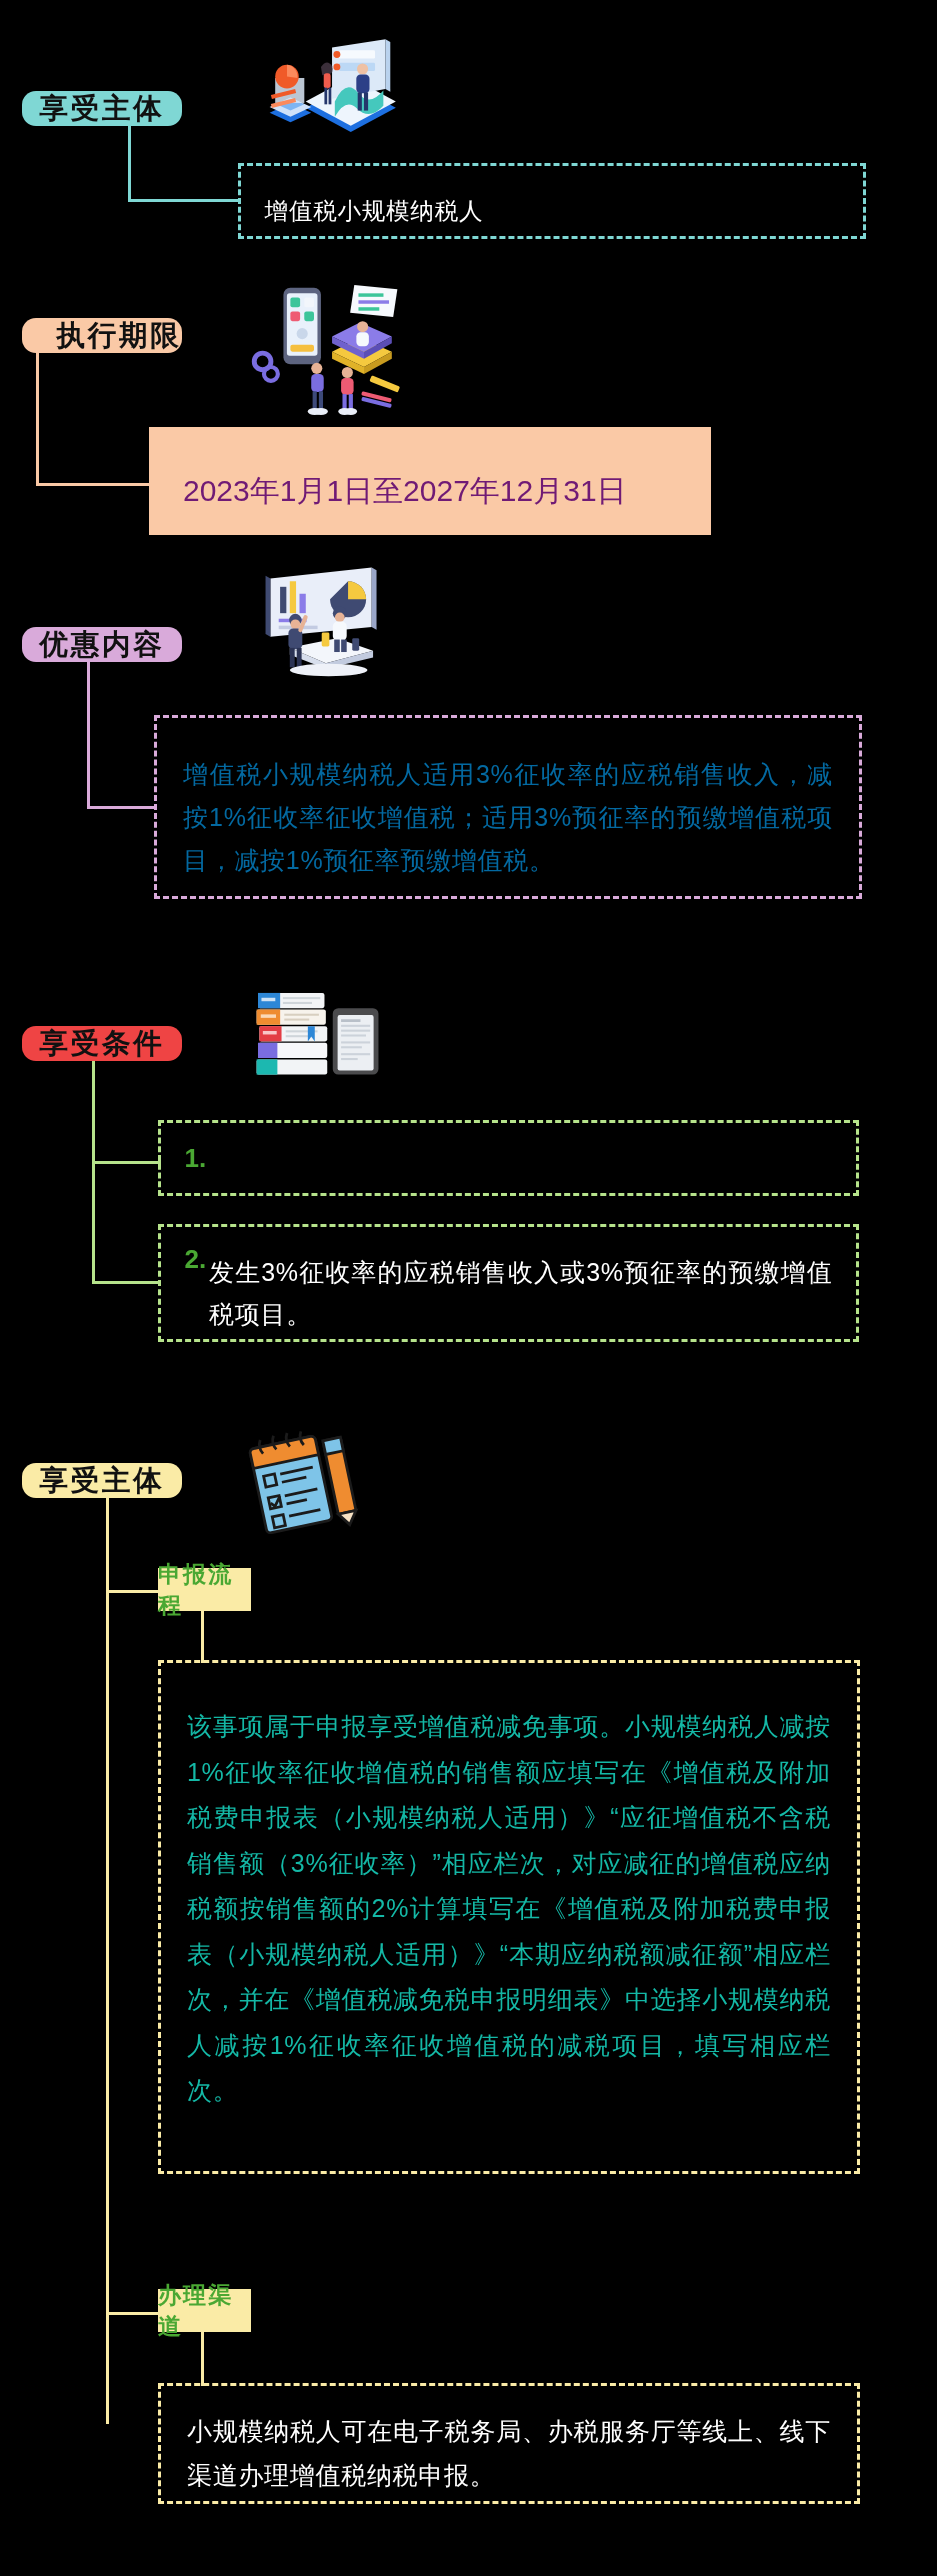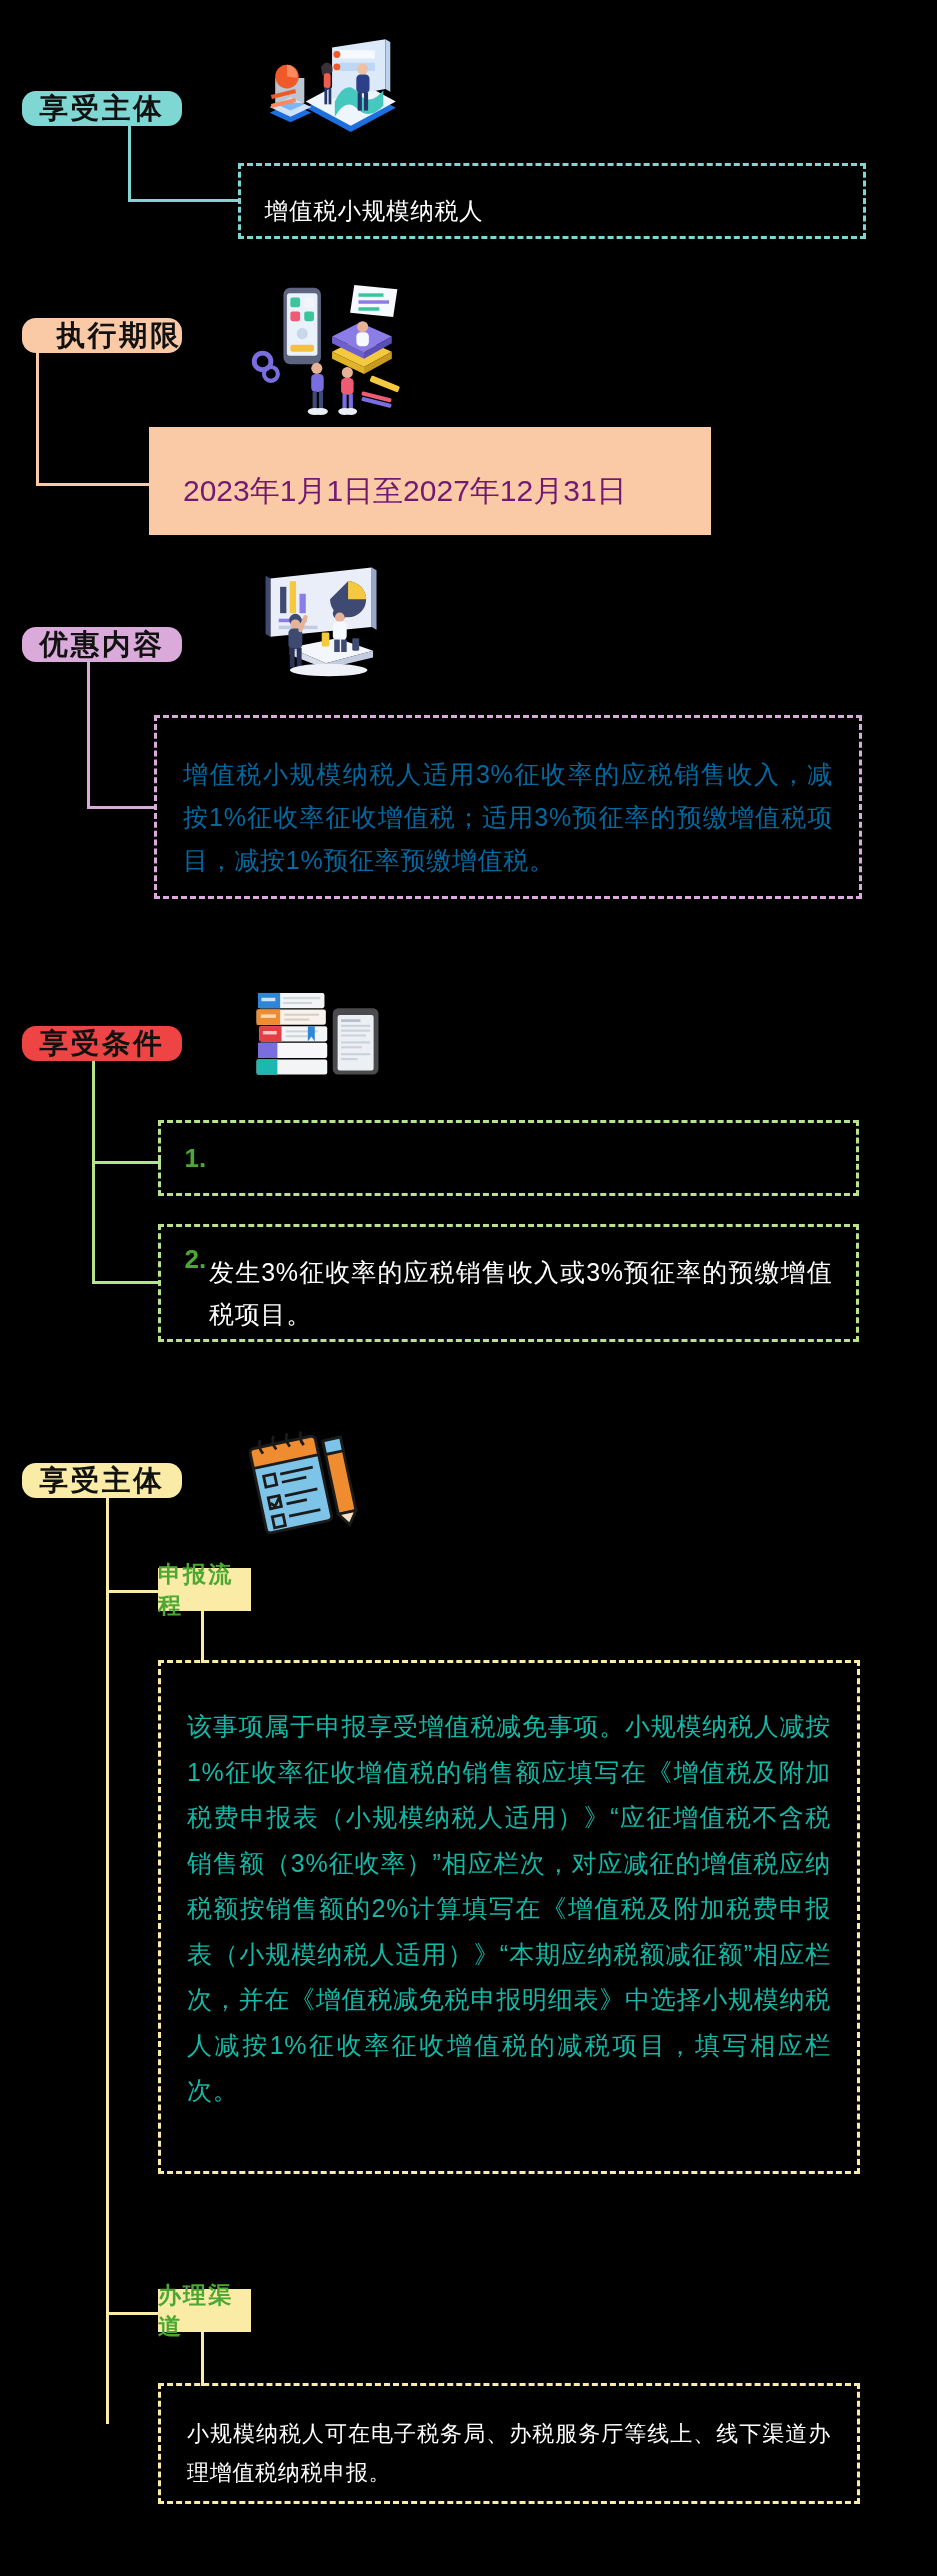--- a/index.html
+++ b/index.html
@@ -328,17 +328,17 @@
     <span class="txt" style="color:#14b8a6;font-size:25px;line-height:1.82;">该事项属于申报享受增值税减免事项。小规模纳税人减按1%征收率征收增值税的销售额应填写在《增值税及附加税费申报表（小规模纳税人适用）》“应征增值税不含税销售额（3%征收率）”相应栏次，对应减征的增值税应纳税额按销售额的2%计算填写在《增值税及附加税费申报表（小规模纳税人适用）》“本期应纳税额减征额”相应栏次，并在《增值税减免税申报明细表》中选择小规模纳税人减按1%征收率征收增值税的减税项目，填写相应栏次。</span>
   </div>
 
   <div class="hline" style="left:106px;top:2312px;width:54px;background:#faeba6;"></div>
   <div class="subtag abs" style="left:158px;top:2289px;width:93px;height:43px;">
     <span>办理渠道</span>
   </div>
   <div class="vline" style="left:201px;top:2332px;width:2.8px;height:54px;background:#faeba6;"></div>
 
   <div class="dbox abs" style="left:158px;top:2383px;width:702px;height:121px;border-color:#faeba6;padding:16.7px 26px;">
-    <span class="txt" style="color:#ffffff;font-size:22px;line-height:1.75;">小规模纳税人可在电子税务局、办税服务厅等线上、线下渠道办理增值税纳税申报。</span>
+    <span class="txt" style="color:#ffffff;font-size:25px;line-height:1.75;">小规模纳税人可在电子税务局、办税服务厅等线上、线下渠道办理增值税纳税申报。</span>
   </div>
 
 </div>
 
 
 </body></html>

